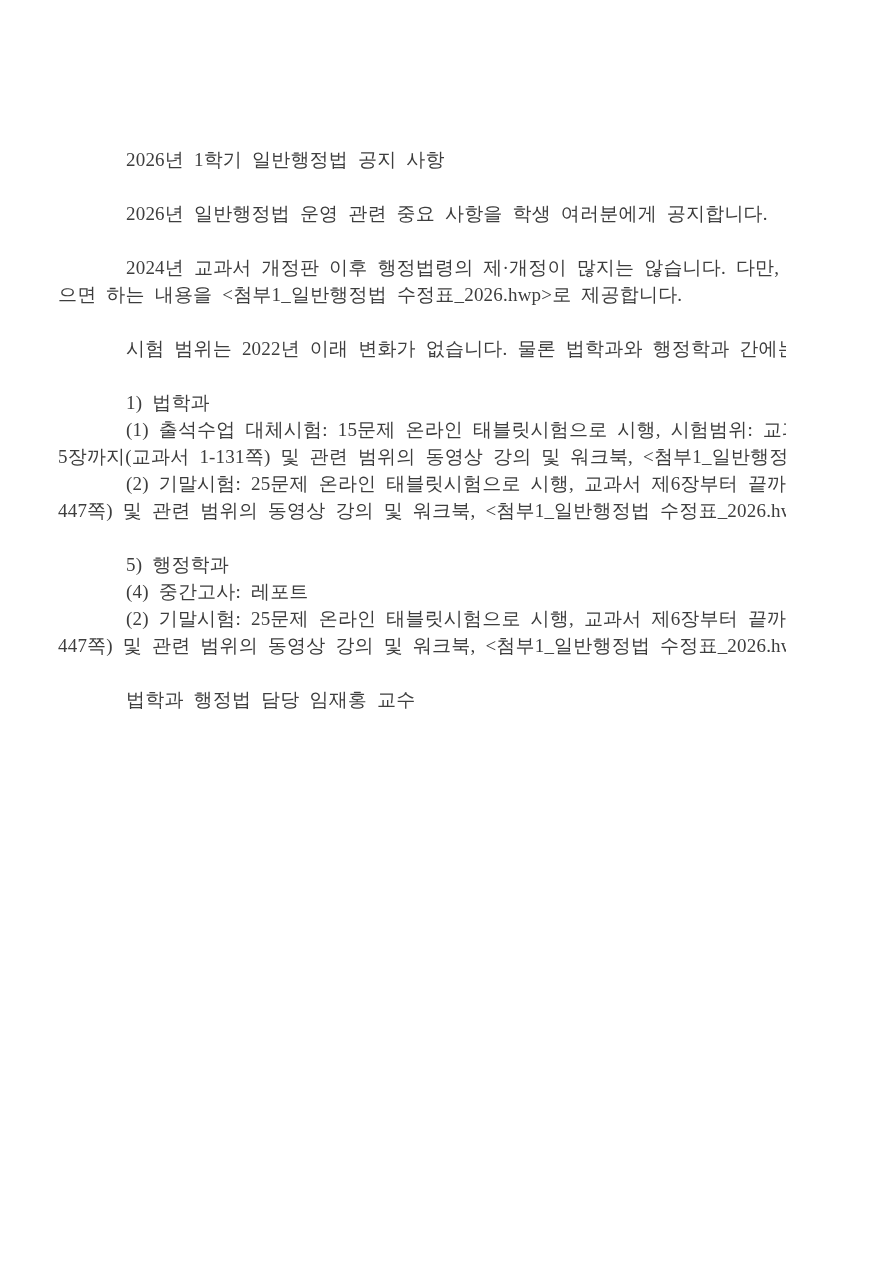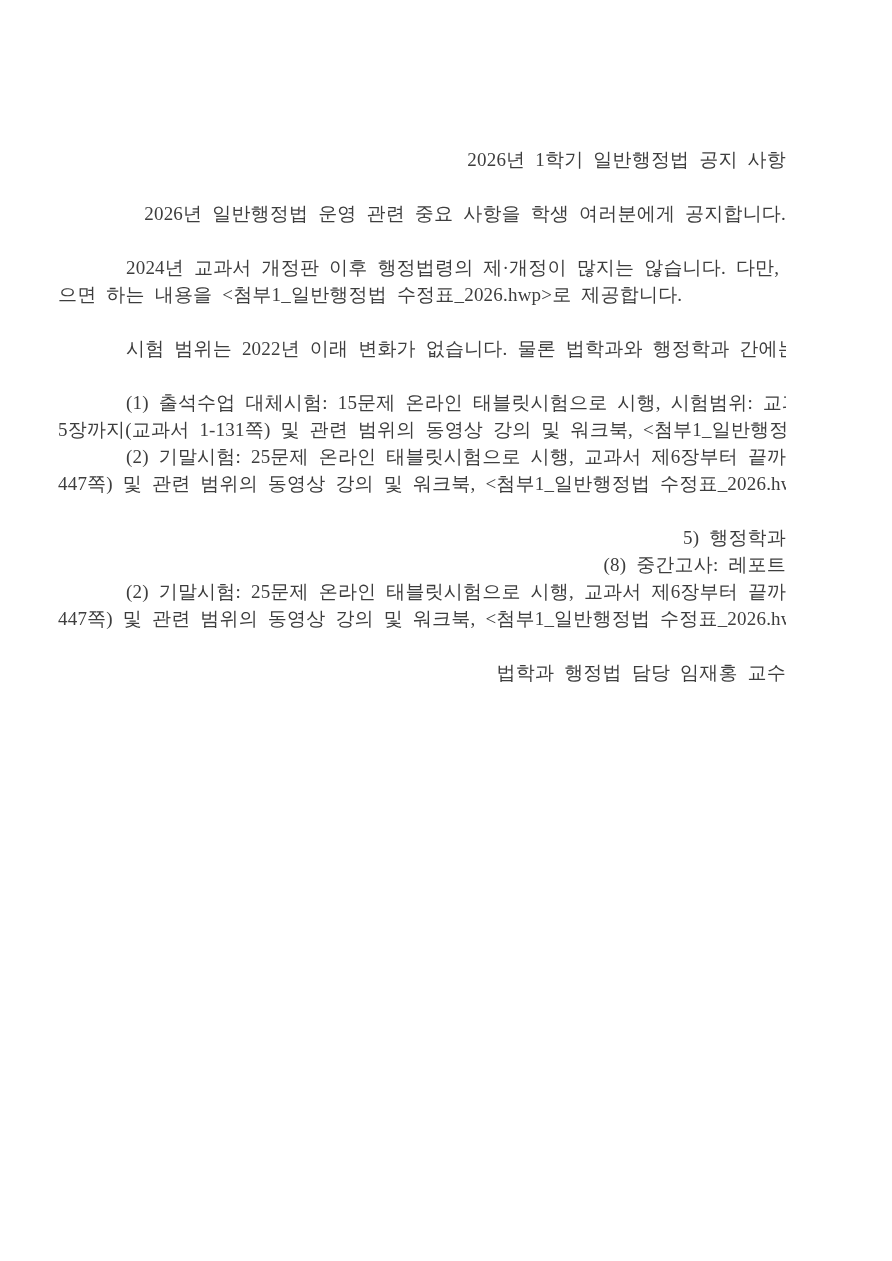--- a/index.html
+++ b/index.html
@@ -28,21 +28,21 @@
     font-size: 19px;
     line-height: 27px;
     word-spacing: 5px;
     letter-spacing: 0.2px;
   }
   .line {
     height: 27px;
     white-space: nowrap;
     overflow: hidden;
   }
-  .line.indent { padding-left: 68px; text-align: right; }
+  .line.indent { padding-left: 68px; }
   .line.stretch {
     text-align: justify;
     text-align-last: justify;
     -moz-text-align-last: justify;
   }
   .line.stretch.indent {
     
     width: 660px;
   }
   .line.blank {  }
@@ -55,26 +55,27 @@
     <div class="doc-body" id="doc-body" style="color: rgb(61, 61, 61);">
         <div class="line indent">2026년 1학기 일반행정법 공지 사항</div>
         <div class="line blank"></div>
         <div class="line indent">2026년 일반행정법 운영 관련 중요 사항을 학생 여러분에게 공지합니다.</div>
         <div class="line blank"></div>
         <div class="line indent stretch">2024년 교과서 개정판 이후 행정법령의 제·개정이 많지는 않습니다. 다만, 여러분이 알았</div>
         <div class="line">으면 하는 내용을 &lt;첨부1_일반행정법 수정표_2026.hwp&gt;로 제공합니다.</div>
         <div class="line blank"></div>
         <div class="line indent stretch">시험 범위는 2022년 이래 변화가 없습니다. 물론 법학과와 행정학과 간에는 차이가 있습</div>
         <div class="line blank"></div>
+        <div class="line indent">1) 법학과</div>
         <div class="line indent stretch">(1) 출석수업 대체시험: 15문제 온라인 태블릿시험으로 시행, 시험범위: 교과서 제1장부터</div>
         <div class="line stretch">5장까지(교과서 1-131쪽) 및 관련 범위의 동영상 강의 및 워크북, &lt;첨부1_일반행정법 수정</div>
         <div class="line indent stretch">(2) 기말시험: 25문제 온라인 태블릿시험으로 시행, 교과서 제6장부터 끝까지(교재 133-</div>
         <div class="line">447쪽) 및 관련 범위의 동영상 강의 및 워크북, &lt;첨부1_일반행정법 수정표_2026.hwp&gt;</div>
         <div class="line blank"></div>
         <div class="line indent">5) 행정학과</div>
-        <div class="line indent">(8) 중간고사: 레포트</div>
+        <div class="line indent">(4) 중간고사: 레포트</div>
         <div class="line indent stretch">(2) 기말시험: 25문제 온라인 태블릿시험으로 시행, 교과서 제6장부터 끝까지(교재 133-</div>
         <div class="line">447쪽) 및 관련 범위의 동영상 강의 및 워크북, &lt;첨부1_일반행정법 수정표_2026.hwp&gt;</div>
         <div class="line blank"></div>
         <div class="line indent">법학과 행정법 담당 임재홍 교수</div>
       </div>
   </div>
 </div>
 
 </body></html>

